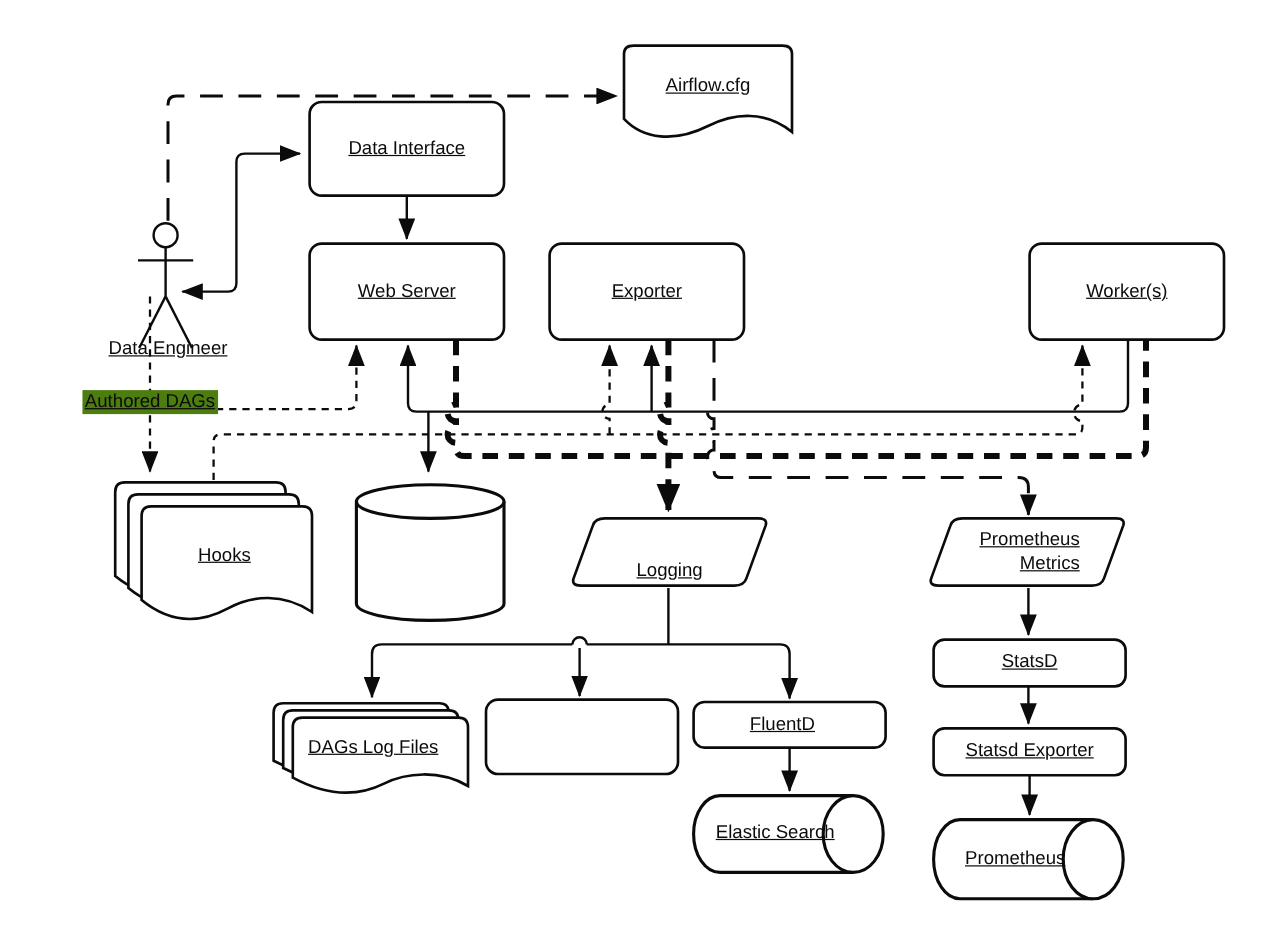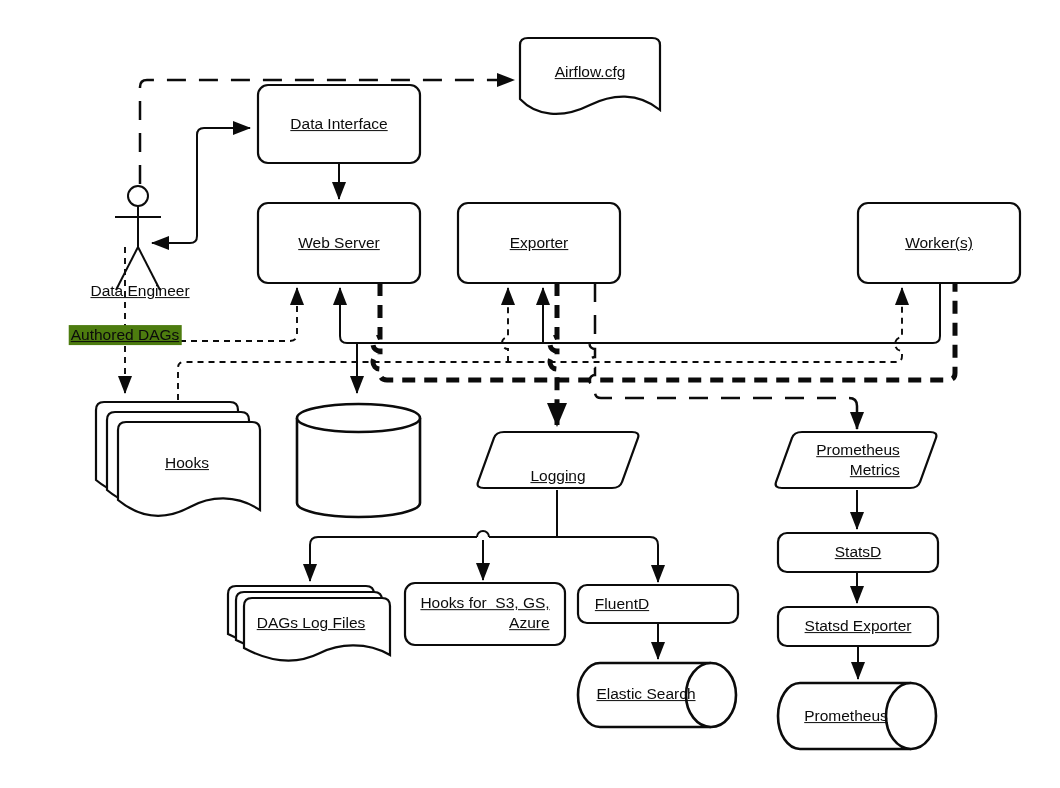--- a/index.html
+++ b/index.html
@@ -120,20 +120,18 @@
   <div class="lbl" style="left:339px;top:243px">Web Server</div>
   <div class="lbl" style="left:539px;top:243px">Exporter</div>
   <div class="lbl" style="left:939px;top:243px">Worker(s)</div>
   <div class="lbl" style="left:140px;top:291px">Data Engineer</div>
   <div class="lbl bg" style="left:125px;top:335px">Authored DAGs</div>
   <div class="lbl" style="left:187px;top:463px">Hooks</div>
   <div class="lbl" style="left:558px;top:476px">Logging</div>
   <div class="lbl" style="left:858px;top:460px">Prometheus
 Metrics</div>
   <div class="lbl" style="left:311px;top:623px">DAGs Log Files</div>
-  <div class="lbl" style="left:485px;top:613px">Hooks for  S3, GS,
-Azure</div>
-  <div class="lbl" style="left:622px;top:604px">FluentD</div>
+  <div class="lbl" style="left:652px;top:604px">FluentD</div>
   <div class="lbl" style="left:646px;top:694px">Elastic Search</div>
   <div class="lbl" style="left:858px;top:552px">StatsD</div>
   <div class="lbl" style="left:858px;top:626px">Statsd Exporter</div>
   <div class="lbl" style="left:846px;top:716px">Prometheus</div>
 </div>
 
 </body></html>

